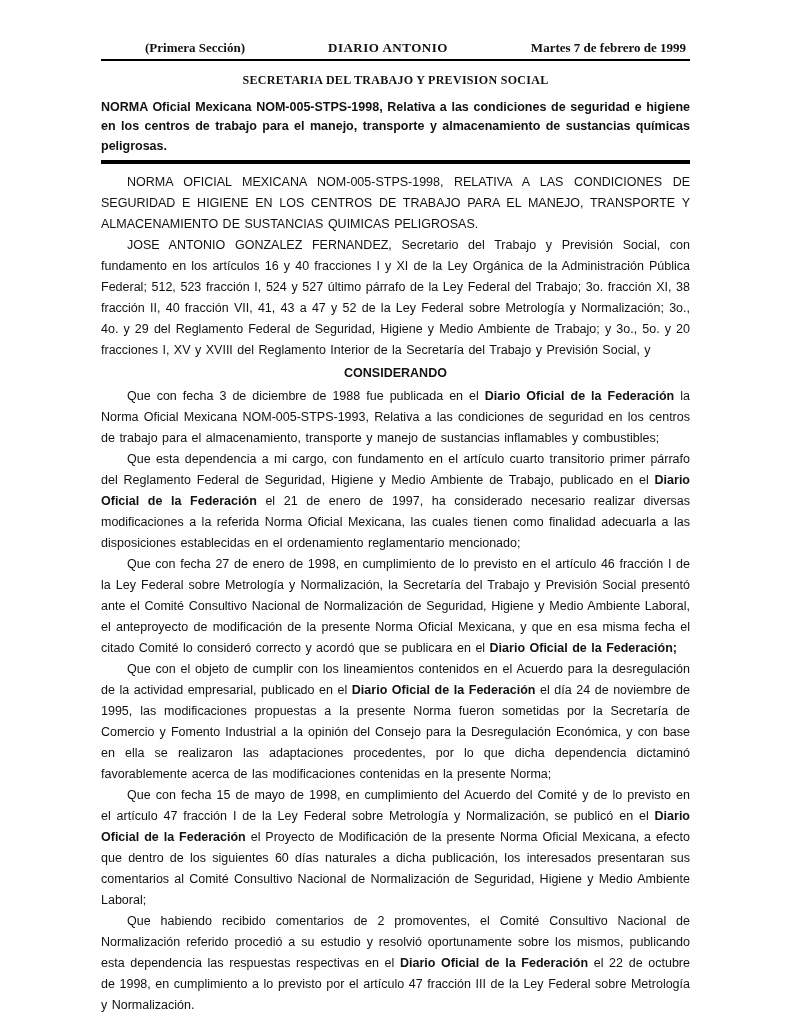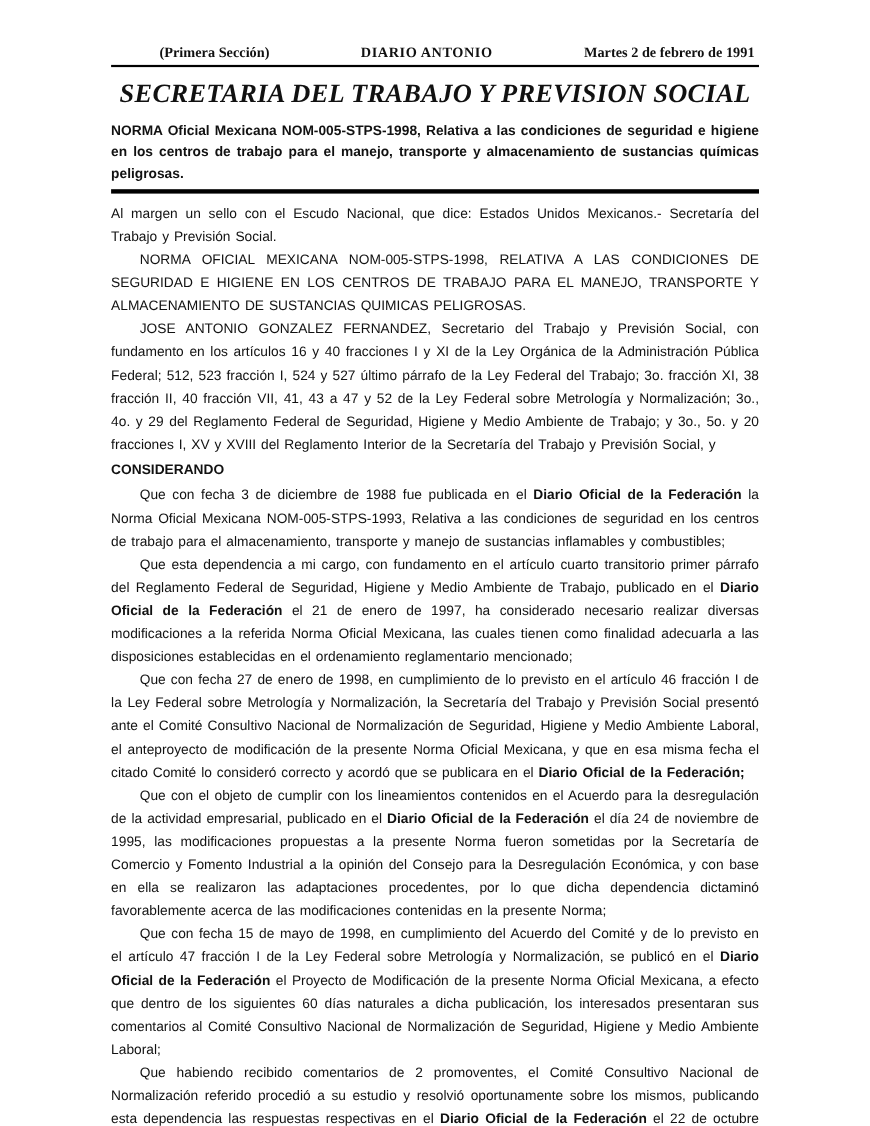--- a/index.html
+++ b/index.html
@@ -26,26 +26,25 @@
     font-family: "Liberation Serif", serif;
     font-size: 13px;
     font-weight: bold;
     border-bottom: 2px solid #000;
     padding: 0 4px 3px 4px;
   }
   .masthead .left { padding-left: 40px; }
   .masthead .center { letter-spacing: 0.5px; }
   .doc-title {
     font-family: "Liberation Serif", serif;
-    font-size: 24px;
+    font-size: 12px;
     font-weight: bold;
     text-align: center;
     margin: 12px 0 10px 0;
     letter-spacing: 0.3px;
-    font-style: italic;
   }
   .doc-subtitle {
     font-size: 12.5px;
     font-weight: bold;
     text-align: justify;
     line-height: 1.55;
     margin: 0 0 4px 0;
   }
   .thick-rule {
     height: 4px;
@@ -54,46 +53,45 @@
   }
   .body-text p.para {
     margin: 0;
     font-size: 12.5px;
     line-height: 1.68;
     text-align: justify;
     word-spacing: 1px;
   }
   .body-text p.para.indent { text-indent: 26px; }
   .body-text p.para.center {
-    text-align: left;
+    text-align: center;
     text-indent: 0;
     font-weight: bold;
     margin: 2px 0;
   }
   .body-text p.para b { font-weight: bold; }
 </style>
 </head>
 <body>
 
 <div class="page">
 
   <div class="masthead">
     <span class="left">(Primera Sección)</span>
     <span class="center">DIARIO ANTONIO</span>
-    <span class="right">Martes 2 de febrero de 1991</span>
+    <span class="right">Martes 7 de febrero de 1999</span>
   </div>
 
   <h1 class="doc-title">SECRETARIA DEL TRABAJO Y PREVISION SOCIAL</h1>
 
   <p class="doc-subtitle">NORMA Oficial Mexicana NOM-005-STPS-1998, Relativa a las condiciones de seguridad e higiene en los centros de trabajo para el manejo, transporte y almacenamiento de sustancias químicas peligrosas.</p>
 
   <div class="thick-rule"></div>
 
   <div class="body-text">
-      <p class="para"><span>Al margen un sello con el Escudo Nacional, que dice: Estados Unidos Mexicanos.- Secretaría del Trabajo y Previsión Social.</span></p>
       <p class="para indent"><span>NORMA OFICIAL MEXICANA NOM-005-STPS-1998, RELATIVA A LAS CONDICIONES DE SEGURIDAD E HIGIENE EN LOS CENTROS DE TRABAJO PARA EL MANEJO, TRANSPORTE Y ALMACENAMIENTO DE SUSTANCIAS QUIMICAS PELIGROSAS.</span></p>
       <p class="para indent"><span>JOSE ANTONIO GONZALEZ FERNANDEZ, Secretario del Trabajo y Previsión Social, con fundamento en los artículos 16 y 40 fracciones I y XI de la Ley Orgánica de la Administración Pública Federal; 512, 523 fracción I, 524 y 527 último párrafo de la Ley Federal del Trabajo; 3o. fracción XI, 38 fracción II, 40 fracción VII, 41, 43 a 47 y 52 de la Ley Federal sobre Metrología y Normalización; 3o., 4o. y 29 del Reglamento Federal de Seguridad, Higiene y Medio Ambiente de Trabajo; y 3o., 5o. y 20 fracciones I, XV y XVIII del Reglamento Interior de la Secretaría del Trabajo y Previsión Social, y</span></p>
       <p class="para center"><b>CONSIDERANDO</b></p>
       <p class="para indent"><span>Que con fecha 3 de diciembre de 1988 fue publicada en el </span><b>Diario Oficial de la Federación</b><span> la Norma Oficial Mexicana NOM-005-STPS-1993, Relativa a las condiciones de seguridad en los centros de trabajo para el almacenamiento, transporte y manejo de sustancias inflamables y combustibles;</span></p>
       <p class="para indent"><span>Que esta dependencia a mi cargo, con fundamento en el artículo cuarto transitorio primer párrafo del Reglamento Federal de Seguridad, Higiene y Medio Ambiente de Trabajo, publicado en el </span><b>Diario Oficial de la Federación</b><span> el 21 de enero de 1997, ha considerado necesario realizar diversas modificaciones a la referida Norma Oficial Mexicana, las cuales tienen como finalidad adecuarla a las disposiciones establecidas en el ordenamiento reglamentario mencionado;</span></p>
       <p class="para indent"><span>Que con fecha 27 de enero de 1998, en cumplimiento de lo previsto en el artículo 46 fracción I de la Ley Federal sobre Metrología y Normalización, la Secretaría del Trabajo y Previsión Social presentó ante el Comité Consultivo Nacional de Normalización de Seguridad, Higiene y Medio Ambiente Laboral, el anteproyecto de modificación de la presente Norma Oficial Mexicana, y que en esa misma fecha el citado Comité lo consideró correcto y acordó que se publicara en el </span><b>Diario Oficial de la Federación;</b></p>
       <p class="para indent"><span>Que con el objeto de cumplir con los lineamientos contenidos en el Acuerdo para la desregulación de la actividad empresarial, publicado en el </span><b>Diario Oficial de la Federación</b><span> el día 24 de noviembre de 1995, las modificaciones propuestas a la presente Norma fueron sometidas por la Secretaría de Comercio y Fomento Industrial a la opinión del Consejo para la Desregulación Económica, y con base en ella se realizaron las adaptaciones procedentes, por lo que dicha dependencia dictaminó favorablemente acerca de las modificaciones contenidas en la presente Norma;</span></p>
       <p class="para indent"><span>Que con fecha 15 de mayo de 1998, en cumplimiento del Acuerdo del Comité y de lo previsto en el artículo 47 fracción I de la Ley Federal sobre Metrología y Normalización, se publicó en el </span><b>Diario Oficial de la Federación</b><span> el Proyecto de Modificación de la presente Norma Oficial Mexicana, a efecto que dentro de los siguientes 60 días naturales a dicha publicación, los interesados presentaran sus comentarios al Comité Consultivo Nacional de Normalización de Seguridad, Higiene y Medio Ambiente Laboral;</span></p>
       <p class="para indent"><span>Que habiendo recibido comentarios de 2 promoventes, el Comité Consultivo Nacional de Normalización referido procedió a su estudio y resolvió oportunamente sobre los mismos, publicando esta dependencia las respuestas respectivas en el </span><b>Diario Oficial de la Federación</b><span> el 22 de octubre de 1998, en cumplimiento a lo previsto por el artículo 47 fracción III de la Ley Federal sobre Metrología y Normalización.</span></p>
     </div>

